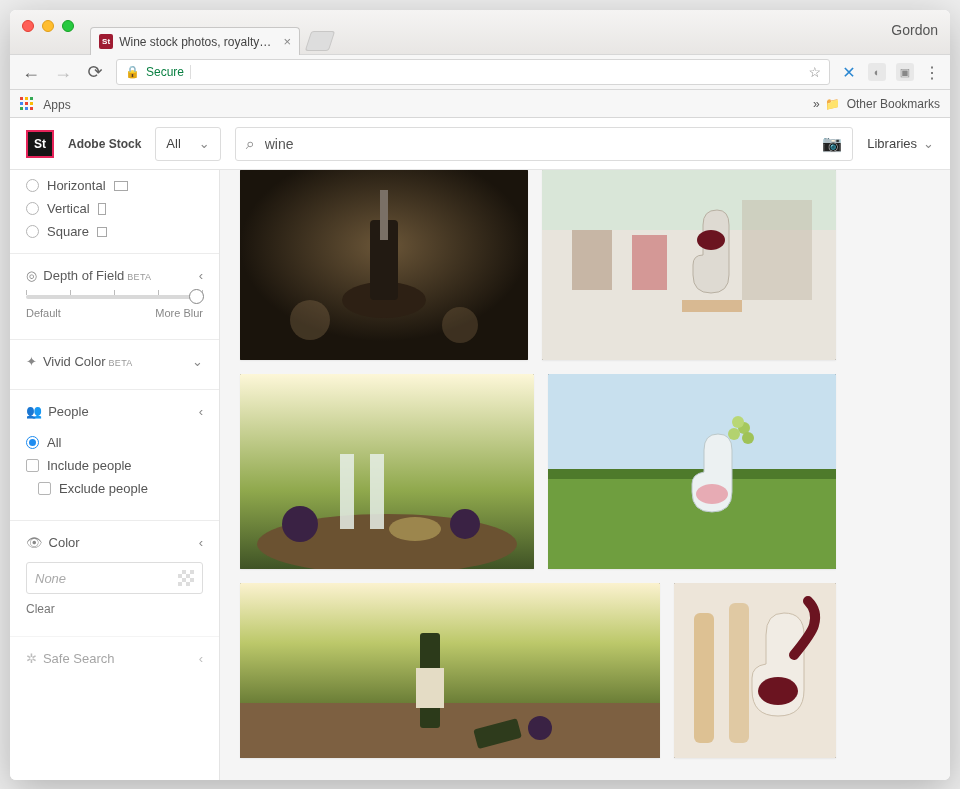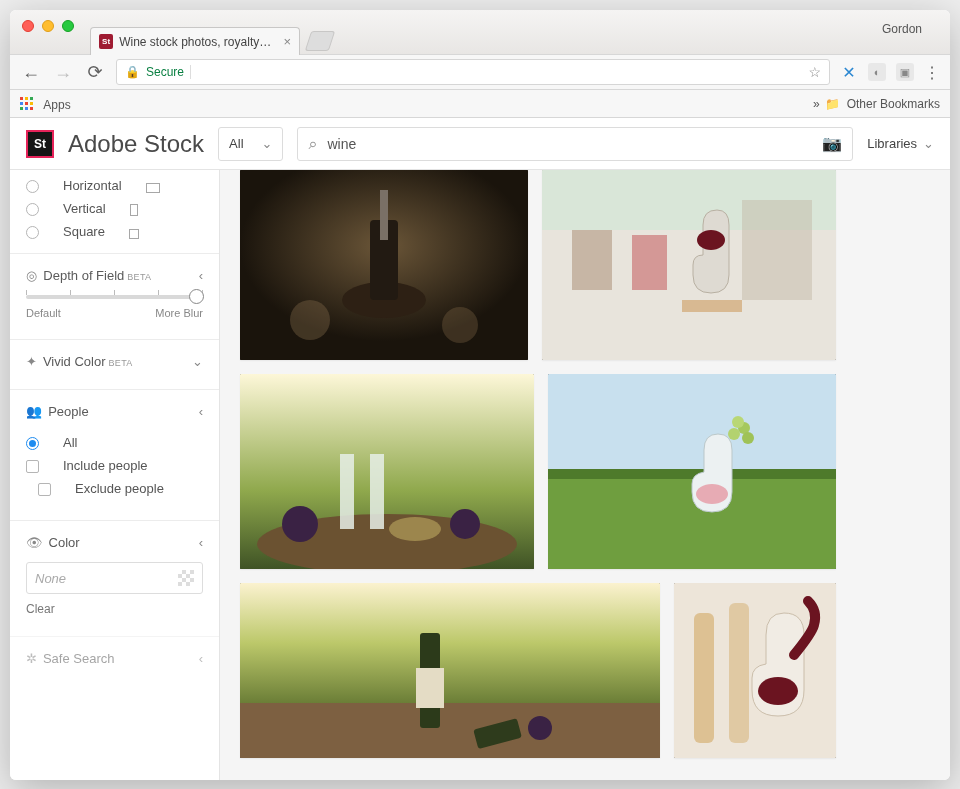--- a/index.html
+++ b/index.html
@@ -9,51 +9,51 @@
 .traffic{display:flex;gap:8px;padding:10px 12px}
 .tl{width:12px;height:12px;border-radius:50%}
 .tl.r{background:#ff5f57;border:1px solid #e33e32}
 .tl.y{background:#ffbd2e;border:1px solid #e09e1a}
 .tl.g{background:#28c940;border:1px solid #17a125}
 .tabrow{display:flex;align-items:flex-end;height:44px;margin-left:4px}
 .tab{background:#f7f7f7;border:1px solid #c8c7c6;border-bottom:none;border-radius:4px 4px 0 0;height:28px;display:flex;align-items:center;padding:0 8px;gap:6px;font-size:12px;color:#444;max-width:210px;position:relative;top:1px}
 .favicon{width:15px;height:15px;background:#9f1b32;border-radius:2px;display:flex;align-items:center;justify-content:center;color:#fff;font-size:8px;font-weight:700}
 .tabx{color:#888;font-size:13px;margin-left:4px}
 .newtab{width:24px;height:20px;background:#ddd;border:1px solid #c8c7c6;border-radius:3px;margin:0 0 3px 8px;display:flex;align-items:center;justify-content:center;transform:skewX(-18deg)}
-.profname{position:absolute;right:28px;top:12px;font-size:12px;color:#555}
+.profname{position:absolute;right:12px;top:12px;font-size:14px;color:#555}
 .addr{height:36px;background:#f7f7f7;border-top:1px solid #d7d7d7;border-bottom:1px solid #d7d7d7;display:flex;align-items:center;padding:0 10px;gap:10px}
 .navbtn{color:#616161;font-size:18px;width:22px;text-align:center}
 .navbtn.dis{color:#bdbdbd}
 .omni{flex:1;height:26px;background:#fff;border:1px solid #d6d6d6;border-radius:3px;display:flex;align-items:center;padding:0 8px;gap:6px}
 .lock{color:#0b8043;font-size:12px}
 .secure{color:#0b8043;font-size:12px}
 .vline{width:1px;height:14px;background:#ddd}
 .star{color:#888;font-size:14px}
 .exticon{width:18px;height:18px;border-radius:3px;display:flex;align-items:center;justify-content:center;font-size:11px;color:#888;background:#e8e8e8}
 .exticon.blue{color:#2b87d1;background:transparent;font-size:16px}
 .menu3{color:#666;font-size:16px}
 .bookbar{height:28px;background:#f7f7f7;border-bottom:1px solid #d7d7d7;display:flex;align-items:center;padding:0 10px;font-size:12px;color:#555;justify-content:space-between}
 .appsico{width:14px;height:14px;display:inline-block;position:relative;top:2px}
 .appsico span{position:absolute;width:3px;height:3px}
 .otherbm{display:flex;align-items:center;gap:6px}
 .folder{color:#888}
 .page{flex:1;display:flex;flex-direction:column;overflow:hidden}
 .pagehdr{height:52px;border-bottom:1px solid #e4e4e4;display:flex;align-items:center;padding:0 16px;gap:14px}
 .stlogo{width:28px;height:28px;background:#161616;border:2px solid #e6235a;display:flex;align-items:center;justify-content:center;color:#fff;font-size:12px;font-weight:600}
-.brand{font-size:24px;color:#4a4a4a;font-weight:400}
+.brand{font-size:12px;color:#4a4a4a;font-weight:700}
 .filtersel{height:34px;border:1px solid #dcdcdc;border-radius:3px;background:#fff;display:flex;align-items:center;padding:0 10px;gap:18px;font-size:13px;color:#444}
 .searchbox{flex:1;height:34px;border:1px solid #dcdcdc;border-radius:3px;background:#fff;display:flex;align-items:center;padding:0 10px;gap:10px}
 .searchbox input{border:none;outline:none;flex:1;font-size:14px;color:#555}
 .camico{color:#777;font-size:16px}
 .libs{font-size:13px;color:#444;display:flex;gap:6px}
 .body{flex:1;display:flex;overflow:hidden;background:#f5f5f5}
 .sidebar{width:210px;background:#fff;border-right:1px solid #e4e4e4;overflow-y:auto;padding:4px 0 20px;font-size:13px;color:#555}
 .sidebar::-webkit-scrollbar{width:8px}
 .sidebar::-webkit-scrollbar-thumb{background:#c2c2c2;border-radius:4px}
-.opt{display:flex;align-items:flex-end;gap:24px;padding:4px 16px}
+.opt{display:flex;align-items:center;gap:8px;padding:4px 16px}
 .radio{width:13px;height:13px;border:1.5px solid #b5b5b5;border-radius:50%;flex-shrink:0}
 .radio.on{border-color:#1e8cf0;position:relative}
 .radio.on::after{content:"";position:absolute;inset:2px;background:#1e8cf0;border-radius:50%}
 .chk{width:13px;height:13px;border:1.5px solid #b5b5b5;border-radius:2px;flex-shrink:0}
 .orient{width:14px;height:10px;border:1.5px solid #a7a7a7;display:inline-block}
 .orient.v{width:8px;height:12px}
 .orient.s{width:10px;height:10px}
 .orient.p{width:18px;height:7px}
 .sect{border-top:1px solid #ececec;padding:14px 16px 10px;margin-top:10px}
 .secthdr{display:flex;align-items:center;justify-content:space-between;margin-bottom:12px;color:#5a5a5a;font-size:13px}

